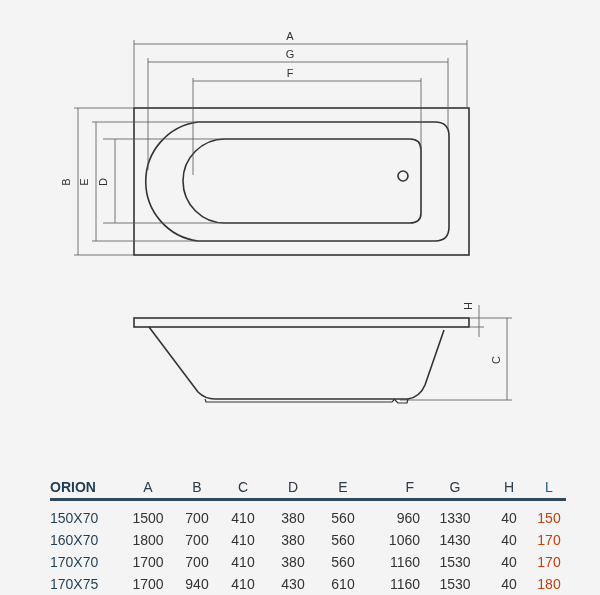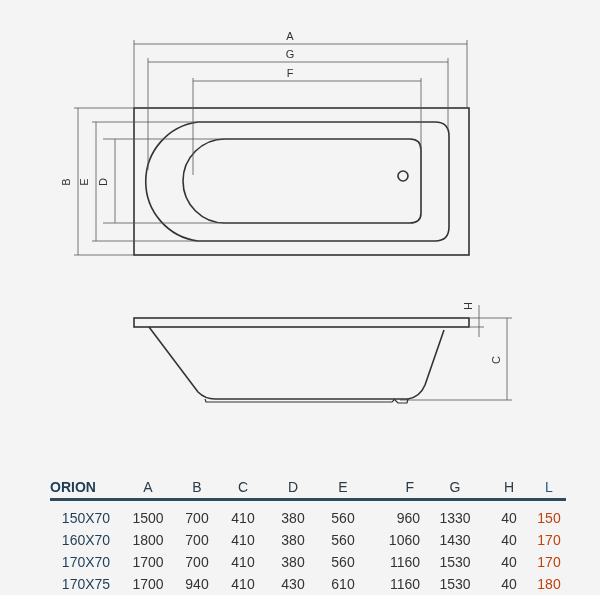--- a/index.html
+++ b/index.html
@@ -4,21 +4,21 @@
 <style>
   html, body { margin:0; padding:0; background:#f4f4f4; }
   body { width:600px; height:595px; position:relative; overflow:hidden; font-family:"Liberation Sans", sans-serif; }
   svg.drawing { position:absolute; left:0; top:0; }
   .lbl { font-family:"Liberation Sans", sans-serif; font-size:11px; fill:#333; }
   table.specs { position:absolute; left:50px; top:440px; border-collapse:collapse; font-family:"Liberation Sans", sans-serif;margin-top:36px; }
   table.specs th { font-size:14px; font-weight:normal; color:#2a3a46; padding:0; height:22px; text-align:center; border-bottom:3px solid #2e4a5c; }
   table.specs th.model { text-align:left; font-weight:bold; color:#1f3e55; }
   table.specs th.last { color:#1f5a7a; }
   table.specs td { font-size:14px; color:#333; padding:0; height:22px; text-align:center; }
-  table.specs td.model { text-align:center; color:#1f3e55; }
+  table.specs td.model { text-align:left; color:#1f3e55; }
   table.specs td.last { color:#c2410c; }
   table.specs tr.first td { padding-top:6px; }
 </style>
 </head>
 <body>
 
 <svg class="drawing" width="600" height="430" viewBox="0 0 600 430">
   <g stroke="#333" fill="none" stroke-width="1.6">
 
     <rect x="134" y="108" width="335" height="147"></rect>

